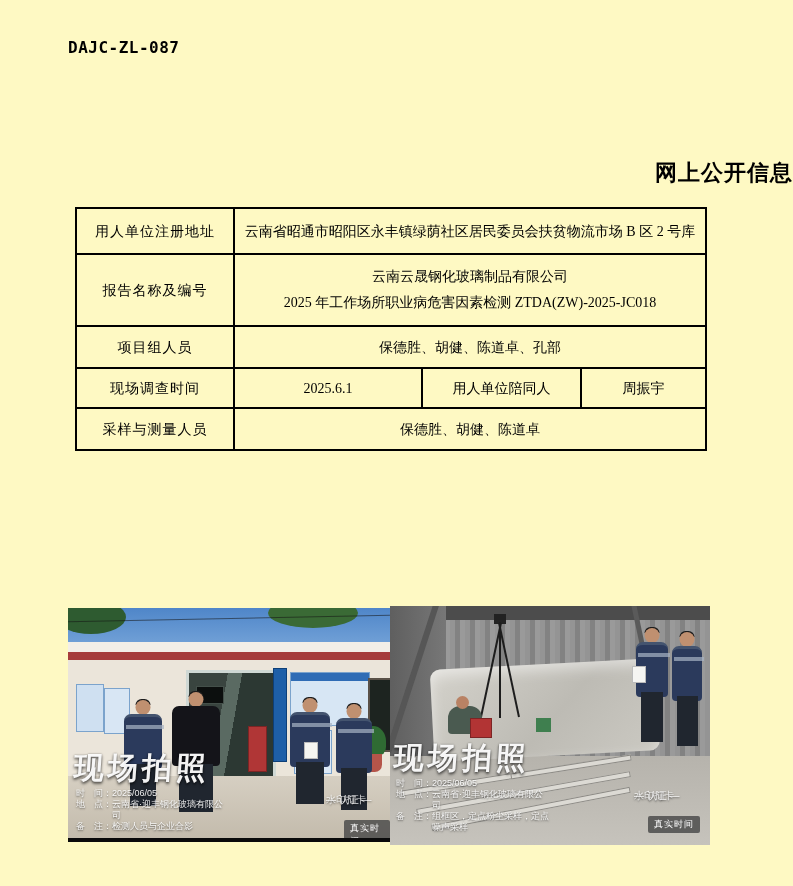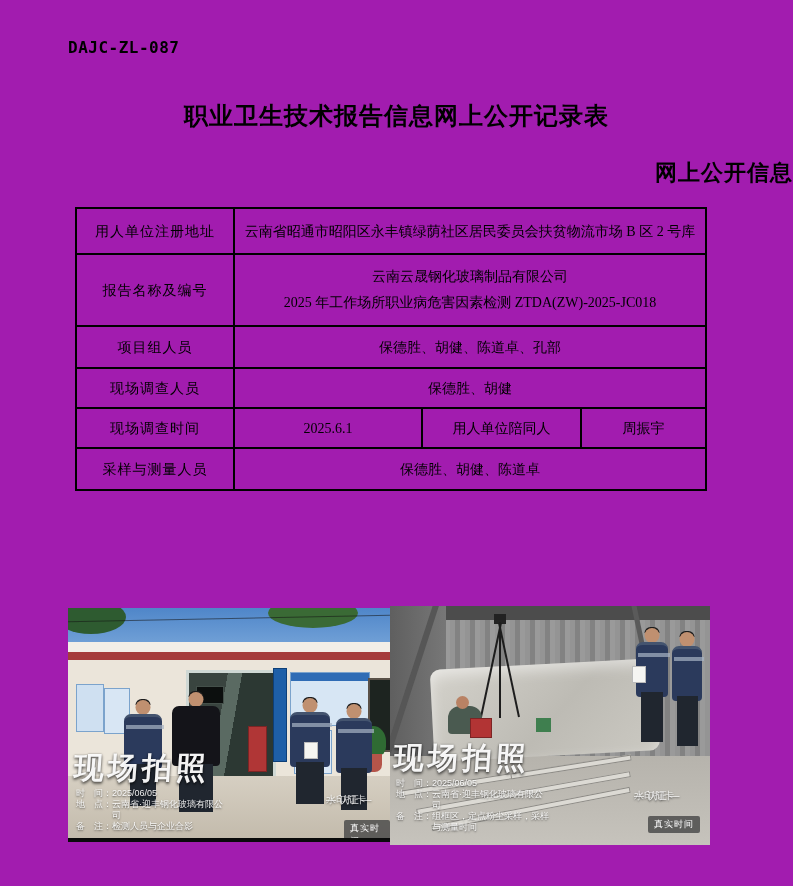--- a/index.html
+++ b/index.html
@@ -1,17 +1,17 @@
 <!DOCTYPE html>
 <html><head>
 <meta charset="utf-8">
 <style>
   html,body{margin:0;padding:0;background:#ffffff;}
   .page{
-    position:relative;width:793px;height:886px;background:#a21caf;
+    position:relative;width:793px;height:886px;background:#fef9c3;
     font-family:"Liberation Serif","DejaVu Serif",serif;color:#000;overflow:hidden;
   }
   .doc-code{position:absolute;left:68px;top:38px;font-size:16px;font-weight:bold;letter-spacing:.5px;
     font-family:"DejaVu Sans Mono","Liberation Mono",monospace;}
   .title{position:absolute;left:0;top:100px;width:100%;text-align:center;font-size:24px;font-weight:bold;letter-spacing:1px;}
   .subtitle{position:absolute;left:0;top:158px;width:100%;text-align:right;font-size:22px;font-weight:bold;letter-spacing:1px;}
 
   .tbl-wrap{position:absolute;left:75px;top:207px;width:630px;}
   table.main{border-collapse:collapse;width:630px;table-layout:fixed;}
   table.main td{border:2px solid #000;text-align:center;vertical-align:middle;
@@ -100,21 +100,20 @@
   .wm-l-stamp{left:258px;top:186px;width:60px;} .wm-l-badge{left:276px;top:212px;}
   .wm-r-title{left:4px;top:132px;} .wm-r-lines{left:6px;top:172px;width:190px;}
   .wm-r-stamp{left:244px;top:184px;width:66px;} .wm-r-badge{left:258px;top:210px;}
 </style>
 </head>
 <body>
 
 <div class="page">
 
   <div class="doc-code">DAJC-ZL-087</div>
-  <div class="title">职业卫生技术报告信息网上公开记录表</div>
   <div class="subtitle">网上公开信息</div>
 
   <div class="tbl-wrap">
     <table class="main">
       <colgroup>
           <col style="width:158px">
           <col style="width:188px">
           <col style="width:159px">
           <col style="width:125px">
         </colgroup>
@@ -126,24 +125,20 @@
       <tr>
         <td class="lbl" style="height:66px">报告名称及编号</td>
         <td colspan="3">
           <div class="rl1">云南云晟钢化玻璃制品有限公司</div>
           <div class="rl2">2025 年工作场所职业病危害因素检测 ZTDA(ZW)-2025-JC018</div>
         </td>
       </tr>
       <tr>
         <td class="lbl" style="height:36px">项目组人员</td>
         <td colspan="3">保德胜、胡健、陈道卓、孔部</td>
-      </tr>
-      <tr>
-        <td class="lbl" style="height:34px">现场调查人员</td>
-        <td colspan="3">保德胜、胡健</td>
       </tr>
       <tr>
         <td class="lbl" style="height:34px">现场调查时间</td>
         <td>2025.6.1</td>
         <td>用人单位陪同人</td>
         <td>周振宇</td>
       </tr>
       <tr>
         <td class="lbl" style="height:36px">采样与测量人员</td>
         <td colspan="3">保德胜、胡健、陈道卓</td>
@@ -265,21 +260,21 @@
       <div class="wm-line">
         <span class="k">时　间：</span>
         <span class="v">2025/06/05</span>
       </div>
       <div class="wm-line">
         <span class="k">地　点：</span>
         <span class="v">云南省·迎丰钢化玻璃有限公司</span>
       </div>
       <div class="wm-line">
         <span class="k">备　注：</span>
-        <span class="v">组框区，定点粉尘采样，采样与测量时间</span>
+        <span class="v">组框区，定点粉尘采样，定点噪声采样</span>
       </div>
     </div>
     <div class="stamp wm-r-stamp">
       <div>水印打卡</div>
       <div>— 认证 —</div>
     </div>
     <div class="badge wm-r-badge">真实时间</div>
   </div>
 
 </div>

